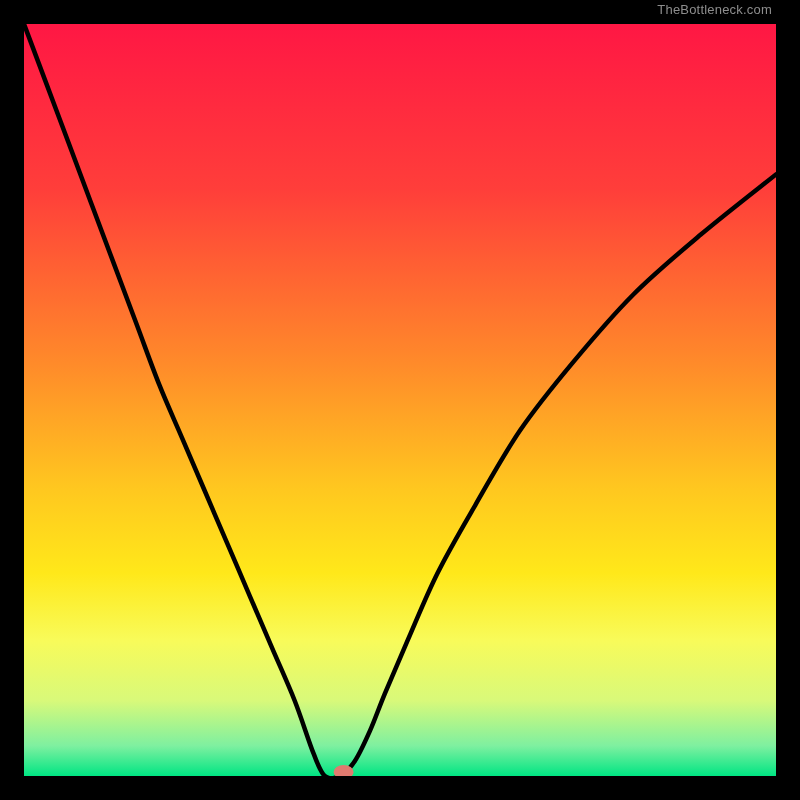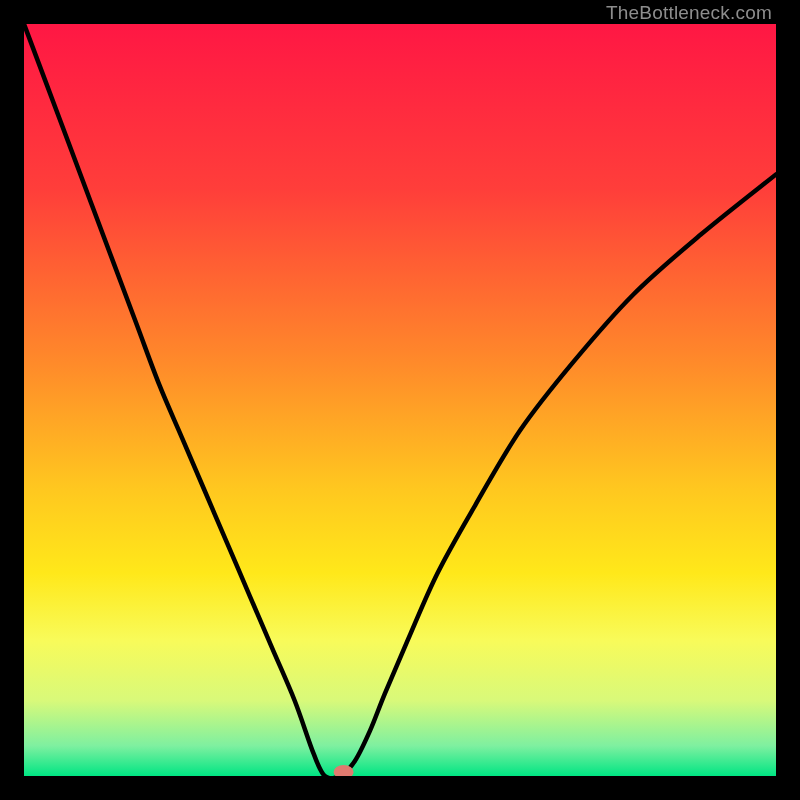--- a/index.html
+++ b/index.html
@@ -17,21 +17,21 @@
     top: 24px;
     width: 752px;
     height: 752px;
     background: #000;
   }
   .watermark {
     position: absolute;
     top: 2px;
     right: 28px;
     color: #8d8d8d;
-    font-size: 19px;
+    font-size: 13px;
     font-weight: 400;
     letter-spacing: 0.2px;
     z-index: 10;
     text-align: center;
   }
   svg {
     display: block;
   }
 </style>
 </head>

